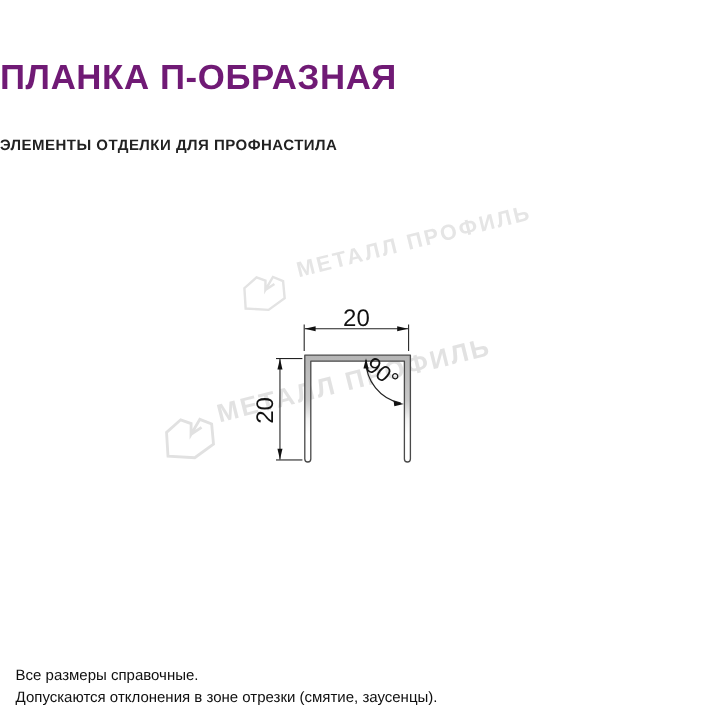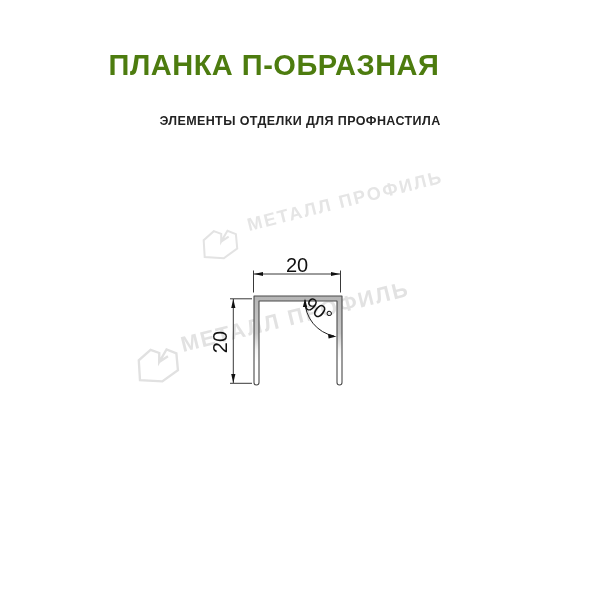--- a/index.html
+++ b/index.html
@@ -1,23 +1,23 @@
 <!DOCTYPE html>
 <html><head>
 <meta charset="utf-8">
 <style>
   html,body{margin:0;padding:0;background:#ffffff;}
   body{width:600px;height:600px;position:relative;overflow:hidden;
        font-family:"Liberation Sans","DejaVu Sans",sans-serif;color:#1a1a1a;}
   .page{position:absolute;inset:0;width:600px;height:600px;}
-  .title{position:absolute;top:50px;left:0;width:548px;text-align:center;
+  .title{position:absolute;top:50px;left:0;width:548px;
          font-weight:800;font-size:29px;line-height:30px;letter-spacing:0.5px;
-         color:#4d7c0f;}
+         color:#701a75;}
   .title .tline{display:block;}
-  .subtitle{position:absolute;top:114px;left:0;width:600px;text-align:center;
+  .subtitle{position:absolute;top:114px;left:0;width:600px;text-align:left;
             font-weight:700;font-size:12.5px;letter-spacing:0.4px;color:#222;}
   .footer{position:absolute;left:13px;top:555px;font-size:12.5px;
           line-height:17.5px;color:#0f0f0f;}
   svg.diagram{position:absolute;left:0;top:0;width:600px;height:600px;}
   text{font-family:"Liberation Sans","DejaVu Sans",sans-serif;}
   .wm-text{font-weight:bold;}
 </style>
 </head>
 <body>
 
@@ -69,14 +69,18 @@
     <polygon points="305,298.5 302.9,307 307.1,307" fill="#111"></polygon>
     <polygon points="336.5,336.6 328,334.1 328.6,338.6" fill="#111"></polygon>
     <text transform="translate(317.5,311.5) rotate(38)" font-size="19" fill="#111" text-anchor="middle" dominant-baseline="middle">90°</text>
   </svg>
 
   <div class="title">
     <span class="tline">ПЛАНКА П-ОБРАЗНАЯ</span>
   </div>
   <div class="subtitle">ЭЛЕМЕНТЫ ОТДЕЛКИ ДЛЯ ПРОФНАСТИЛА</div>
 
+  <div class="footer">
+    <div>Все размеры справочные.</div>
+    <div>Допускаются отклонения в зоне отрезки (смятие, заусенцы).</div>
+  </div>
 
 </div>
 
 </body></html>

